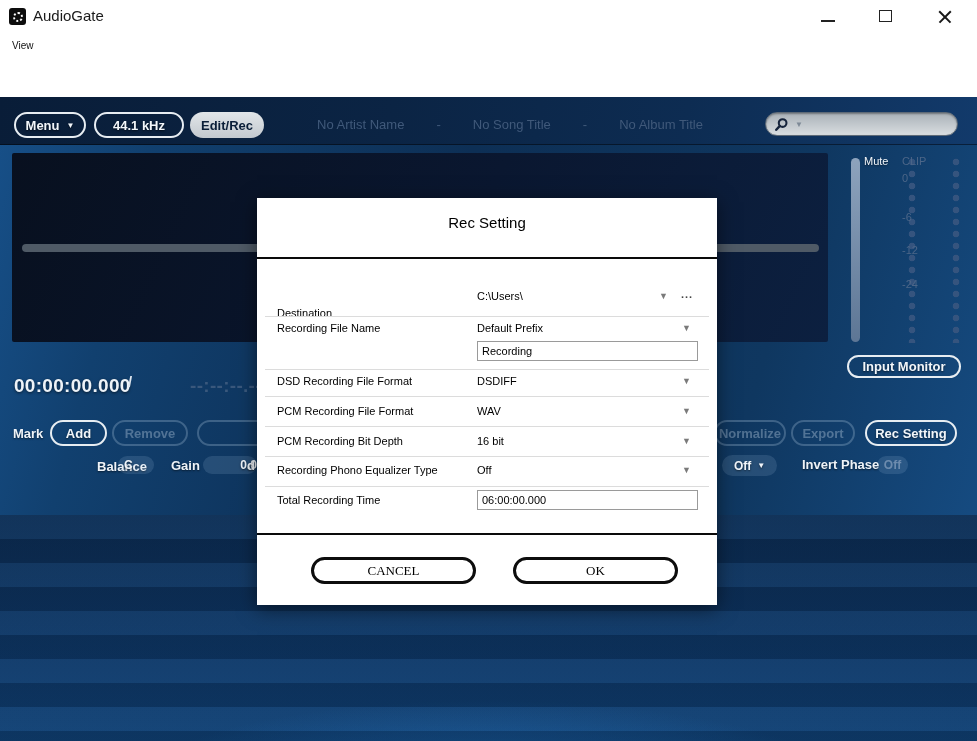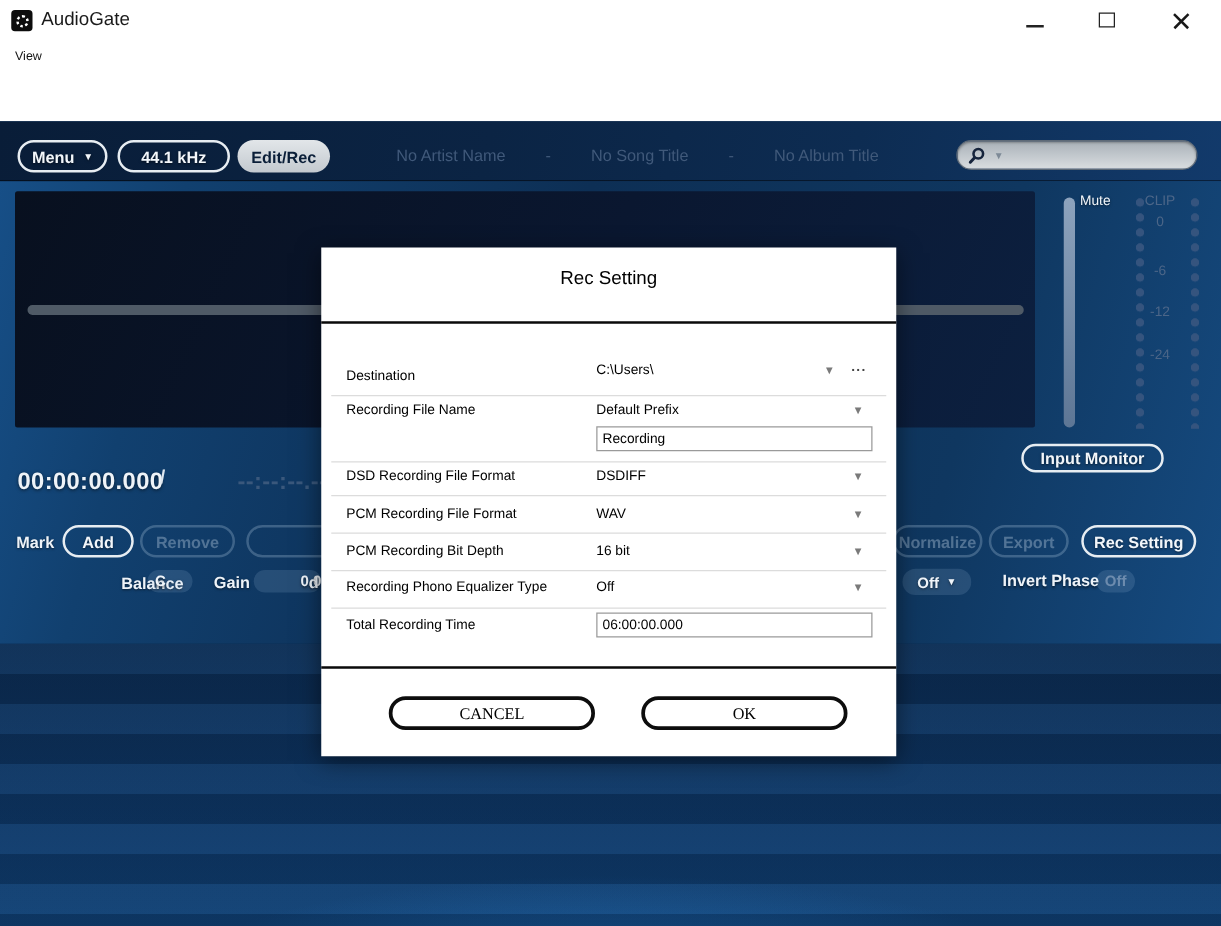--- a/index.html
+++ b/index.html
@@ -56,23 +56,23 @@
   
   .fader-track { position:absolute; left:851px; top:61px; width:9px; height:184px; border-radius:5px;
                  background:linear-gradient(180deg,#8da3bd,#5d7695); }
   .mute-label { position:absolute; left:864px; top:58px; font-size:11px; font-weight:normal; color:#f2f6fa; text-shadow:0 1px 2px rgba(0,0,0,0.5); }
   .dot-col { position:absolute; top:60px; width:8px; height:186px;
              background-image:radial-gradient(circle at 4px 5px, #35547e 3.1px, rgba(0,0,0,0) 3.6px);
              background-size:8px 12px; }
   .dots-left { left:908px; }
   .dots-right { left:952px; }
   .meter-scale { position:absolute; left:902px; top:0; width:52px; }
-  .meter-scale span { position:absolute; left:0; width:52px; text-align:center; font-size:11px; color:#4c6688; }
+  .meter-scale span { position:absolute; left:0; width:52px; text-align:left; font-size:11px; color:#4c6688; }
   .ms-0 { top:58px; } .ms-1 { top:75px; } .ms-2 { top:114px; } .ms-3 { top:147px; } .ms-4 { top:181px; }
-  .btn-inputmon { left:817px; top:258px; width:114px; height:23px; font-size:13px;text-align:center; }
+  .btn-inputmon { left:847px; top:258px; width:114px; height:23px; font-size:13px;text-align:center; }
 
   
   .time-cur { position:absolute; left:14px; top:278px; font-size:19px; font-weight:bold; color:#eef3f8; text-shadow:0 1px 3px rgba(0,0,0,0.6); letter-spacing:0.3px; }
   .time-sep { position:absolute; left:128px; top:276px; font-size:15px; font-weight:bold; color:#dfe7ef; }
   .time-total { position:absolute; left:190px; top:278px; font-size:19px; font-weight:bold; color:#3a587c; letter-spacing:0.3px; }
 
   .lbl { position:absolute; font-size:13px; font-weight:bold; color:#eef3f8; text-shadow:0 1px 2px rgba(0,0,0,0.55); }
   .mark-lbl { left:13px; top:329px; }
   .btn-add { left:50px; top:323px; width:57px; }
   .pill-muted { border-color:rgba(170,195,220,0.30); color:rgba(180,200,220,0.40); text-shadow:none; }
@@ -220,21 +220,21 @@
 
 
     <div class="track-list"></div>
     <div class="bottom-line"></div>
   </div>
 
   <div class="dialog">
     <div class="dlg-title">Rec Setting</div>
     <div class="dlg-hline hl-top"></div>
 
-    <div class="dlg-row-label" style="top:97px">Destination</div>
+    <div class="dlg-row-label" style="top:109px">Destination</div>
     <div class="dlg-row-value" style="top:92px">C:\Users\</div>
     <div class="dlg-arrow" style="left:402px; top:93px">▼</div>
     <div class="dlg-dots" style="left:424px; top:90px">...</div>
     <div class="dlg-sep" style="top:118px"></div>
 
     <div class="dlg-row-label" style="top:124px">Recording File Name</div>
     <div class="dlg-row-value" style="top:124px">Default Prefix</div>
     <div class="dlg-arrow" style="left:425px; top:125px">▼</div>
     <input class="dlg-input" style="top: 143px;" value="Recording">
     <div class="dlg-sep" style="top:171px"></div>

